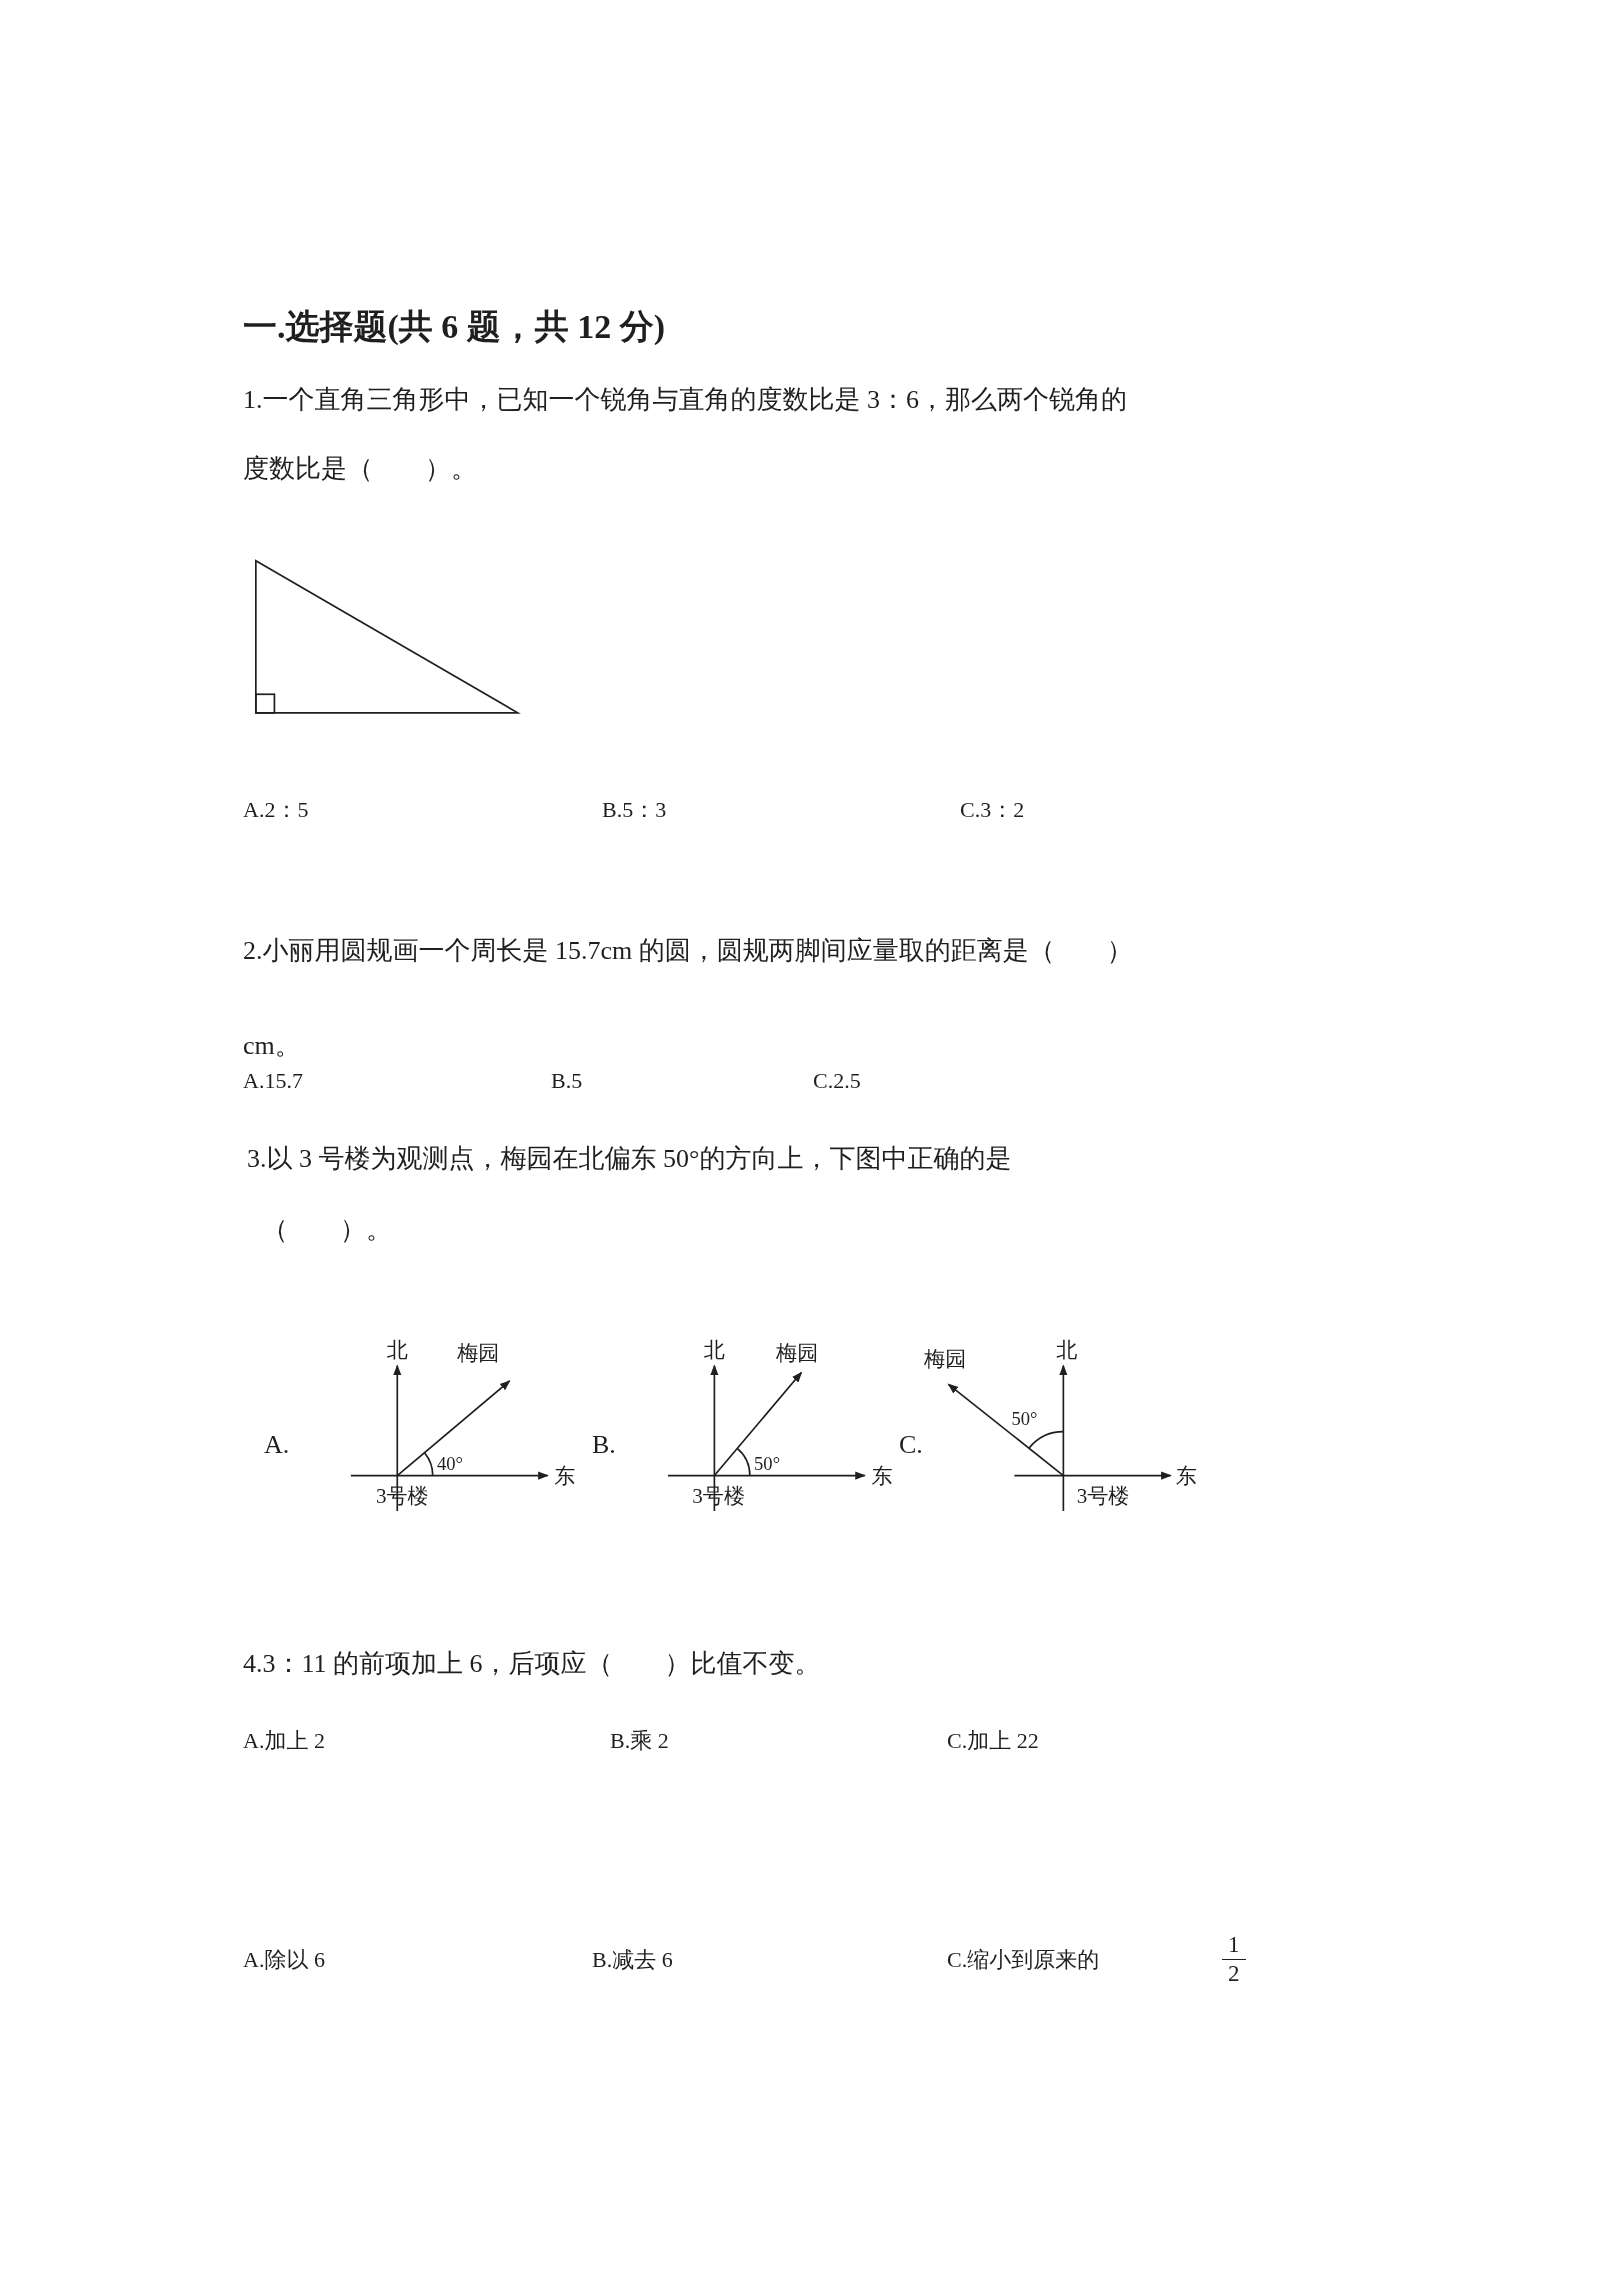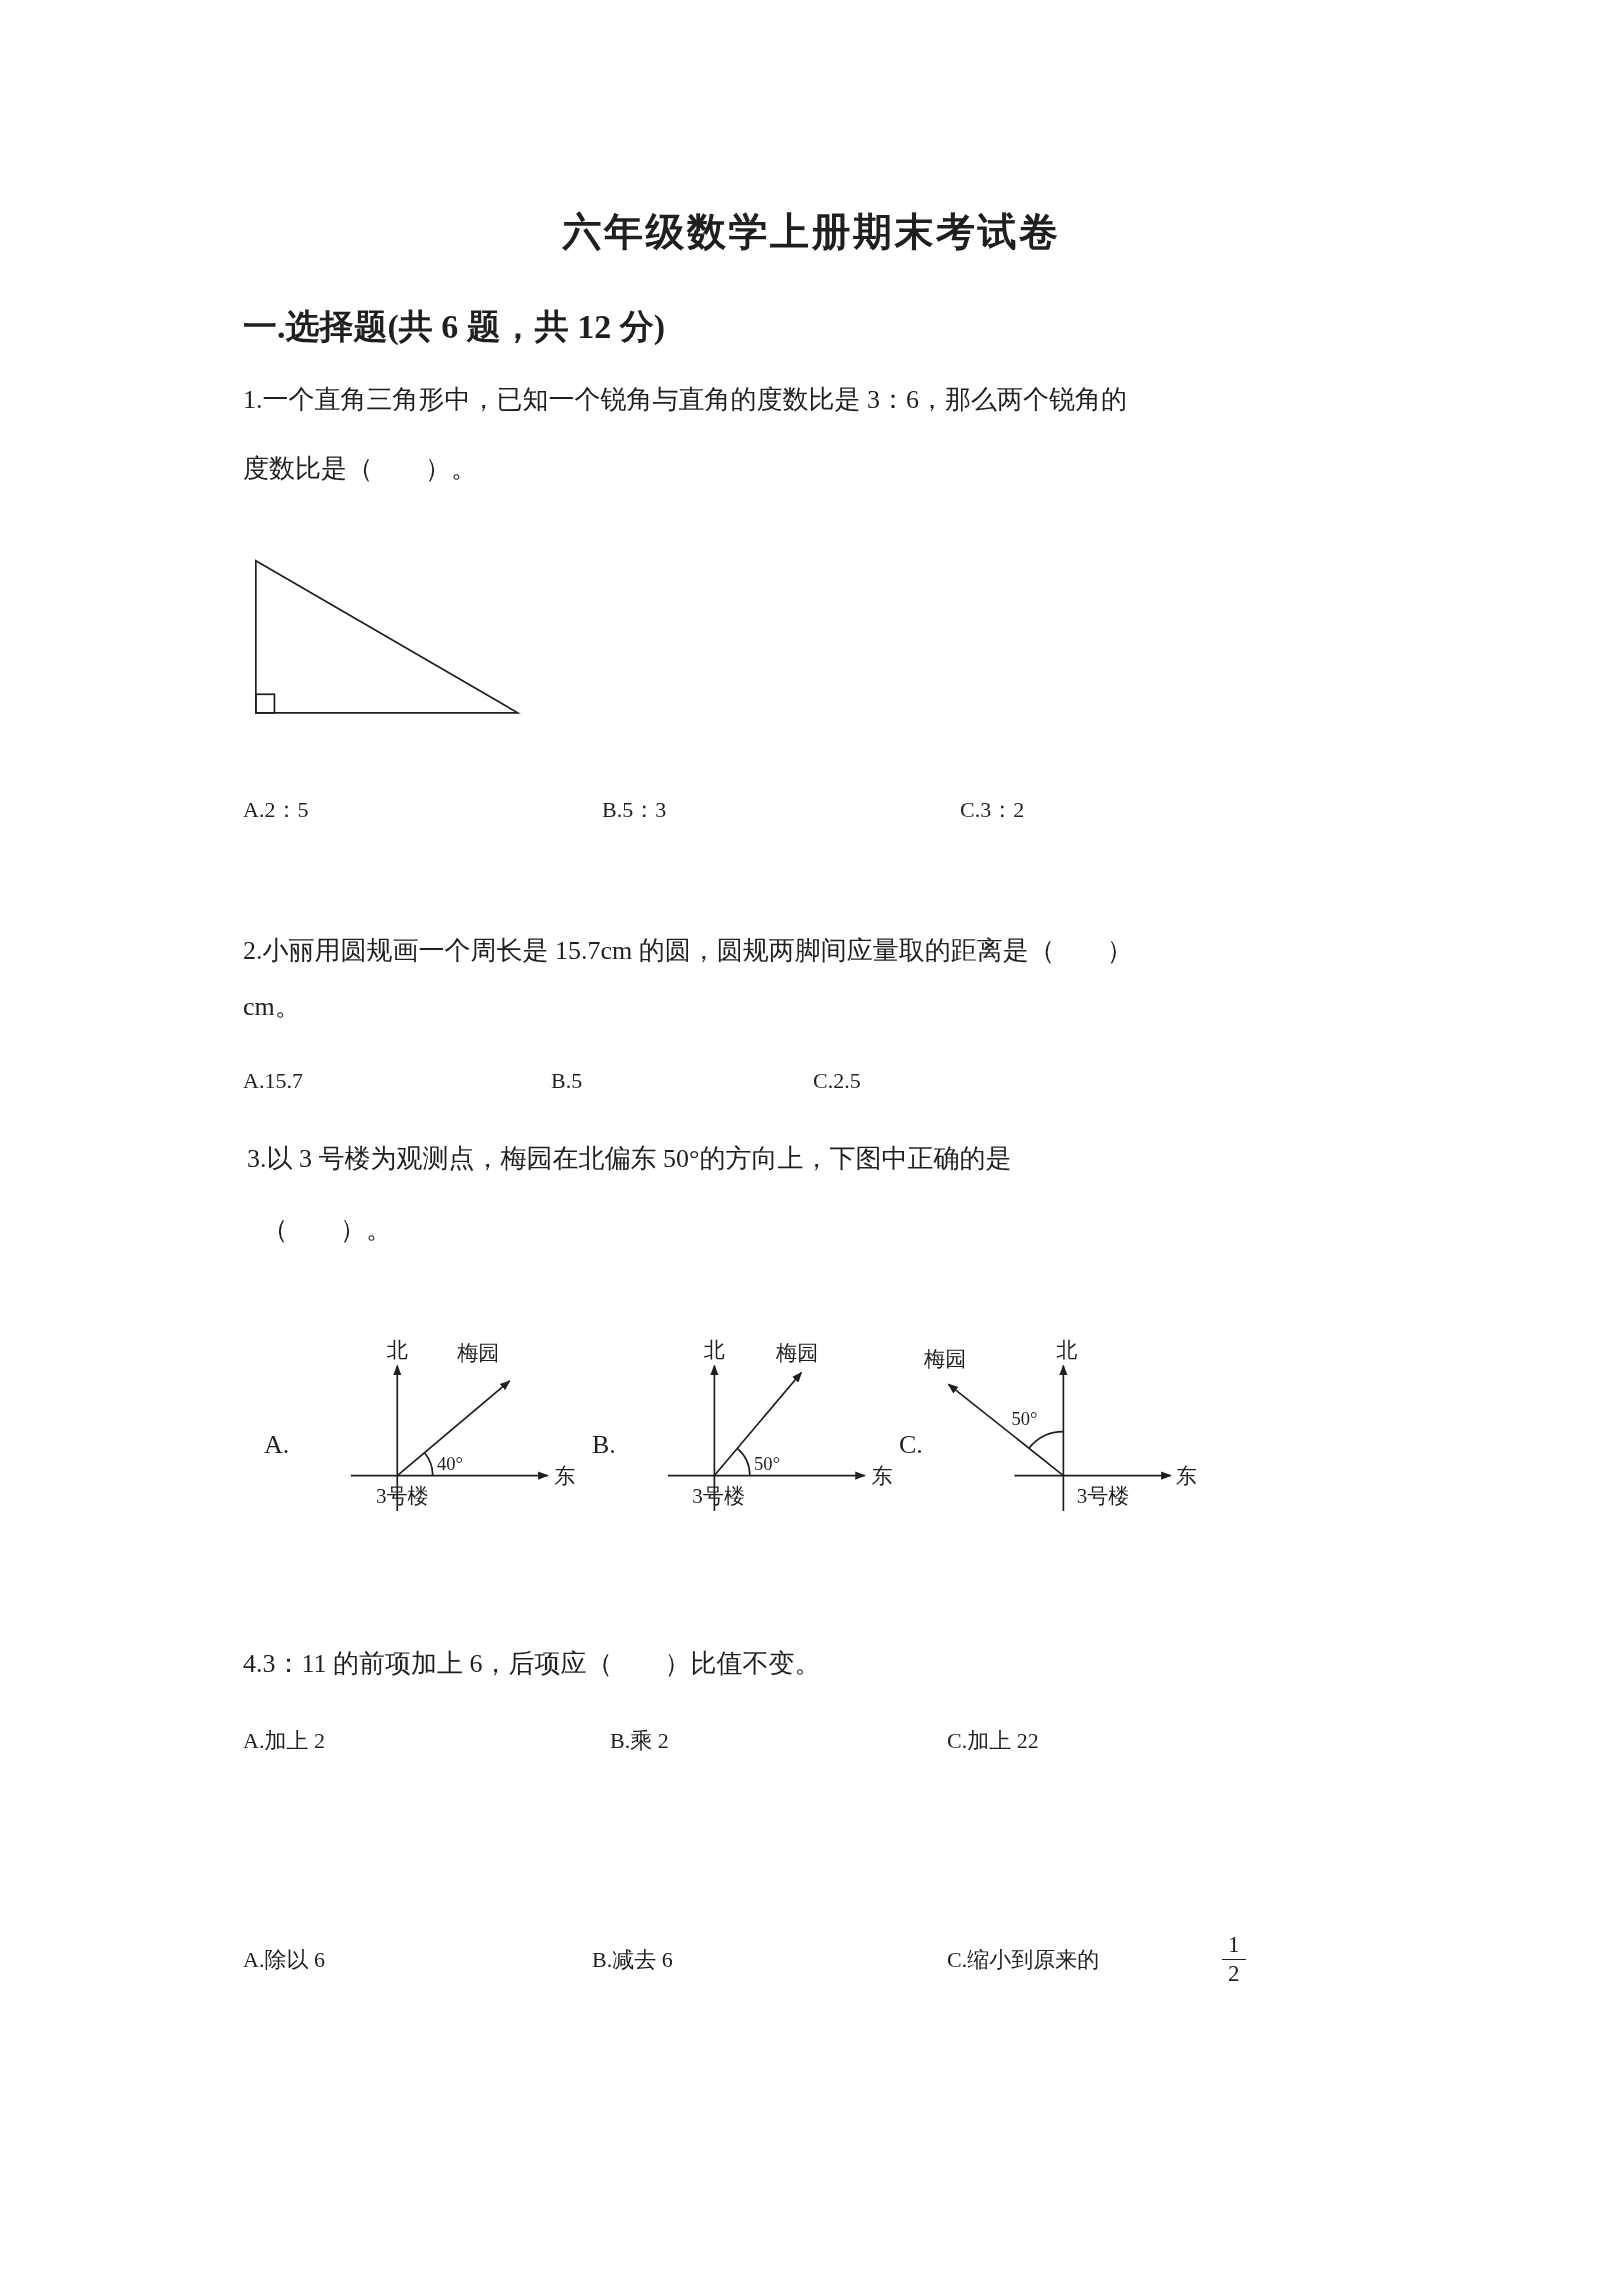--- a/index.html
+++ b/index.html
@@ -20,38 +20,37 @@
   svg.fig { position:absolute; overflow:visible; }
   svg.fig text { font-family:"Liberation Serif", serif; fill:#1f1f1f; font-size:25px; }
   svg.fig text.angle { font-size:22px; }
   .shape { stroke:#1f1f1f; stroke-width:2; fill:none; }
 </style>
 </head>
 <body>
 
 <div class="page">
 
-  <div class="abs title" style="left:0;top:205px;width:1623px;text-align:center;">六年级数学上册期末考试卷</div>
 
   <div class="abs section" style="left:243px;top:304px;">一.选择题(共 6 题，共 12 分)</div>
 
   <div class="abs qtext" style="left:243px;top:382px;">1.一个直角三角形中，已知一个锐角与直角的度数比是 3：6，那么两个锐角的</div>
   <div class="abs qtext" style="left:243px;top:451px;">度数比是（　　）。</div>
 
   <svg class="fig" style="left:249px;top:554px;" width="279" height="169" viewBox="0 0 330 200">
     <polygon class="shape" points="8,8 8,188 318,188"></polygon>
     <rect class="shape" x="8" y="166" width="22" height="22"></rect>
   </svg>
 
   <div class="abs opt" style="left:243px;top:795px;">A.2：5</div>
   <div class="abs opt" style="left:602px;top:795px;">B.5：3</div>
   <div class="abs opt" style="left:960px;top:795px;">C.3：2</div>
 
   <div class="abs qtext" style="left:243px;top:933px;">2.小丽用圆规画一个周长是 15.7cm 的圆，圆规两脚间应量取的距离是（　　）</div>
-  <div class="abs qtext" style="left:243px;top:989px;text-align:center;">cm。</div>
+  <div class="abs qtext" style="left:243px;top:1028px;text-align:center;">cm。</div>
 
   <div class="abs opt" style="left:243px;top:1068px;">A.15.7</div>
   <div class="abs opt" style="left:551px;top:1068px;">B.5</div>
   <div class="abs opt" style="left:813px;top:1068px;">C.2.5</div>
 
   <div class="abs qtext" style="left:247px;top:1141px;">3.以 3 号楼为观测点，梅园在北偏东 50°的方向上，下图中正确的是</div>
   <div class="abs qtext" style="left:262px;top:1212px;">（　　）。</div>
 
   <div class="abs diagram-label" style="left:264px;top:1430px;">A.</div>
   <div class="abs diagram-label" style="left:592px;top:1430px;">B.</div>

